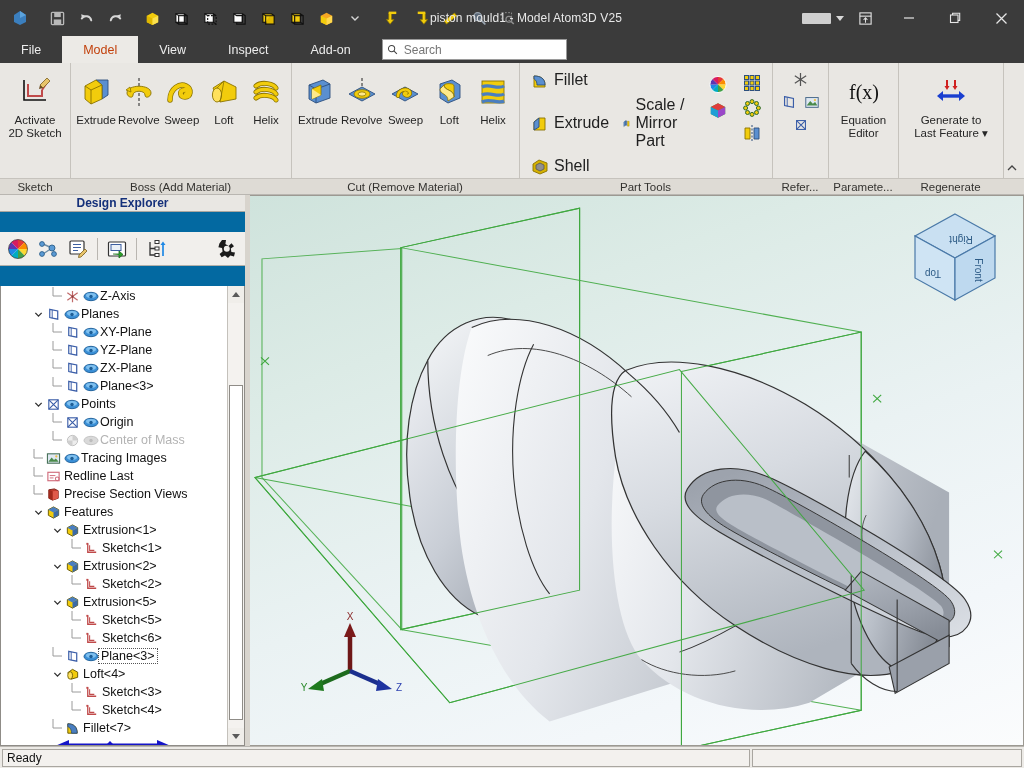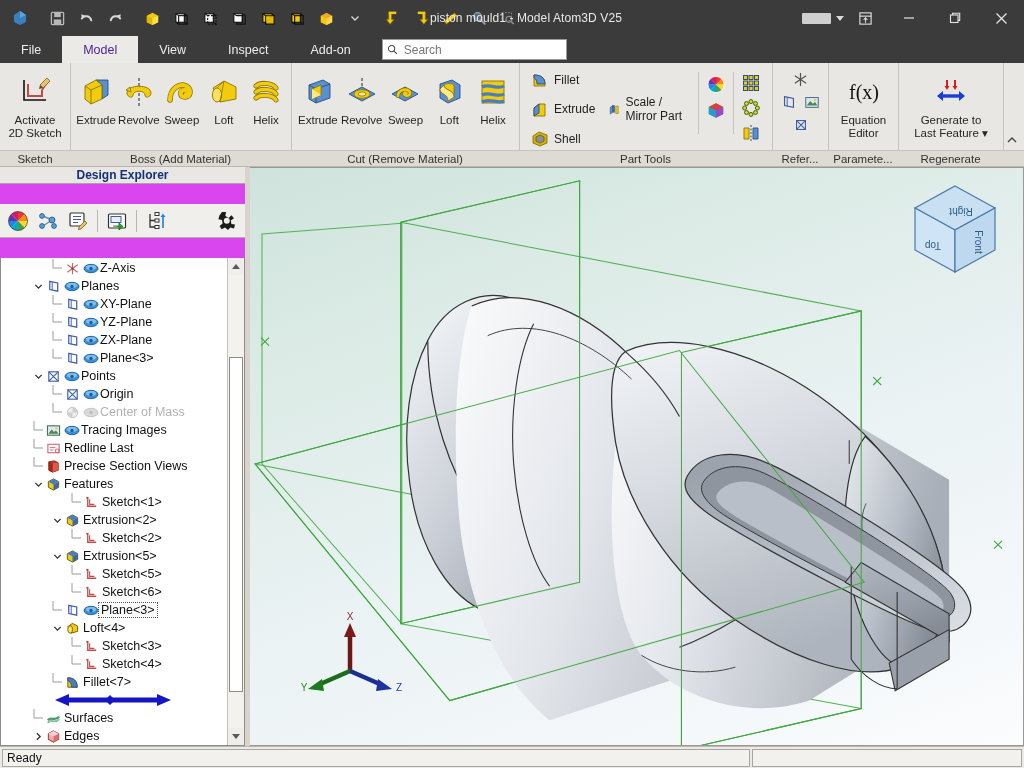--- a/index.html
+++ b/index.html
@@ -37,21 +37,21 @@
   .win-misc { width: 42px; height: 36px; display: flex; align-items: center; justify-content: center; }
 
   
   .menubar {
     height: 27px; background: #3b3b3b; display: flex; align-items: stretch;
     flex: 0 0 27px;
   }
   .menu-item {
     padding: 0 21px; display: flex; align-items: center; color: #ededed; font-size: 12.5px;
   }
-  .menu-item.active { background: #eceae6; color: #4c1d95; }
+  .menu-item.active { background: #eceae6; color: #c2410c; }
   .searchbox {
     margin: 3px 0 3px 10px; width: 185px; height: 21px; background: #ffffff;
     border: 1px solid #9a9a9a; display: flex; align-items: center; padding-left: 4px; gap: 4px;
   }
   .searchbox input {
     border: 0; outline: 0; font-family: "Liberation Sans", sans-serif; font-size: 12px;
     color: #333; width: 150px; background: transparent;
   }
 
   
@@ -69,34 +69,34 @@
   .rsep { width: 1px; background: #c6c3bd; margin: 4px 0 0 0; }
 
   .bigbtn {
     display: flex; flex-direction: column; align-items: center; width: 66px;
     padding-top: 6px; cursor: default; border: 1px solid transparent; border-radius: 2px;
   }
   .bigbtn .lbl { font-size: 11.5px; color: #262626; text-align: center; line-height: 13px; margin-top: 4px; }
   .icon-box { height: 36px; display: flex; align-items: center; justify-content: center; }
 
   .smallrow { display: flex; align-items: center; gap: 5px; padding: 2px 6px; border: 1px solid transparent; border-radius: 2px; }
-  .smallrow .lbl { font-size: 12px; color: #1f1f1f; }
+  .smallrow .lbl { font-size: 16px; color: #1f1f1f; }
   .miniicons { display: flex; flex-direction: column; gap: 6px; align-items: center; padding: 6px 7px 0 7px; }
   .miniicons2 { display: flex; flex-direction: column; gap: 5px; align-items: center; padding: 5px 7px 0 7px; }
   .mini-ic { width: 20px; height: 20px; display: flex; align-items: center; justify-content: center; border: 1px solid transparent; }
   .ribbon-collapse {
     position: absolute; right: 4px; bottom: 18px; width: 16px; height: 16px;
     display: flex; align-items: center; justify-content: center; color: #444; font-size: 11px;
   }
 
   
   .main { flex: 1; display: flex; position: relative; background: #d8d4cd; min-height: 0; }
 
   
-  .explorer { width: 245px; display: flex; flex-direction: column; background: #d946ef; gap: 20px; }
+  .explorer { width: 245px; display: flex; flex-direction: column; background: #0369a1; gap: 20px; }
   .explorer-title {
     height: 17px; text-align: center; font-size: 12px; font-weight: bold; color: #14307a;
     background: #e9e7e3; line-height: 16px; border-bottom: 1px solid #a9a6a0;
   }
   .explorer-tools {
     height: 34px; display: flex; align-items: center; background: #f1efec;
     border-bottom: 1px solid #b3b0aa; padding: 0 4px; gap: 2px;
   }
   .etool { width: 28px; height: 28px; display: flex; align-items: center; justify-content: center; border: 1px solid transparent; }
   .etool-sep { width: 1px; height: 22px; background: #b9b6b1; margin: 0 3px; }
@@ -992,20 +992,37 @@
               </div>
               <div class="tcon">
                 <svg width="15" height="15" viewBox="0 0 16 16">
                   <path d="M8 2 L13.5 5 L13.5 11 L8 14 L2.5 11 L2.5 5 Z" fill="#f2cc0c" stroke="#6a5a00" stroke-width="1"></path>
                   <path d="M8 2 L13.5 5 L8 8 L2.5 5 Z" fill="#4a7ec0"></path>
                   <path d="M8 8 L13.5 5 L13.5 11 L8 14 Z" fill="#3b6aa8"></path>
                 </svg>
               </div>
               <div style="width:2px"></div>
               <span class="tlabel">Features</span>
+            </div>
+            <div class="trow">
+              <div style="width:50px"></div>
+              <div class="exp-arrow">
+                <svg width="9" height="9" viewBox="0 0 10 10">
+                  <path d="M1.5 3.2 L5 6.8 L8.5 3.2" fill="none" stroke="#333" stroke-width="1.5"></path>
+                </svg>
+              </div>
+              <div class="tcon">
+                <svg width="15" height="15" viewBox="0 0 16 16">
+                  <path d="M8 2 L13.5 5 L13.5 11 L8 14 L2.5 11 L2.5 5 Z" fill="#f2cc0c" stroke="#6a5a00" stroke-width="1"></path>
+                  <path d="M8 2 L13.5 5 L8 8 L2.5 5 Z" fill="#4a7ec0"></path>
+                  <path d="M8 8 L13.5 5 L13.5 11 L8 14 Z" fill="#3b6aa8"></path>
+                </svg>
+              </div>
+              <div style="width:2px"></div>
+              <span class="tlabel">Extrusion&lt;1&gt;</span>
             </div>
             <div class="trow">
               <div style="width:69px"></div>
               <div class="exp-arrow">
                 <svg width="12" height="18" viewBox="0 0 12 18">
                   <path d="M2 0 L2 9 L11 9" fill="none" stroke="#9a9a9a" stroke-width="1"></path>
                 </svg>
               </div>
               <div class="tcon">
                 <svg width="15" height="15" viewBox="0 0 16 16">

